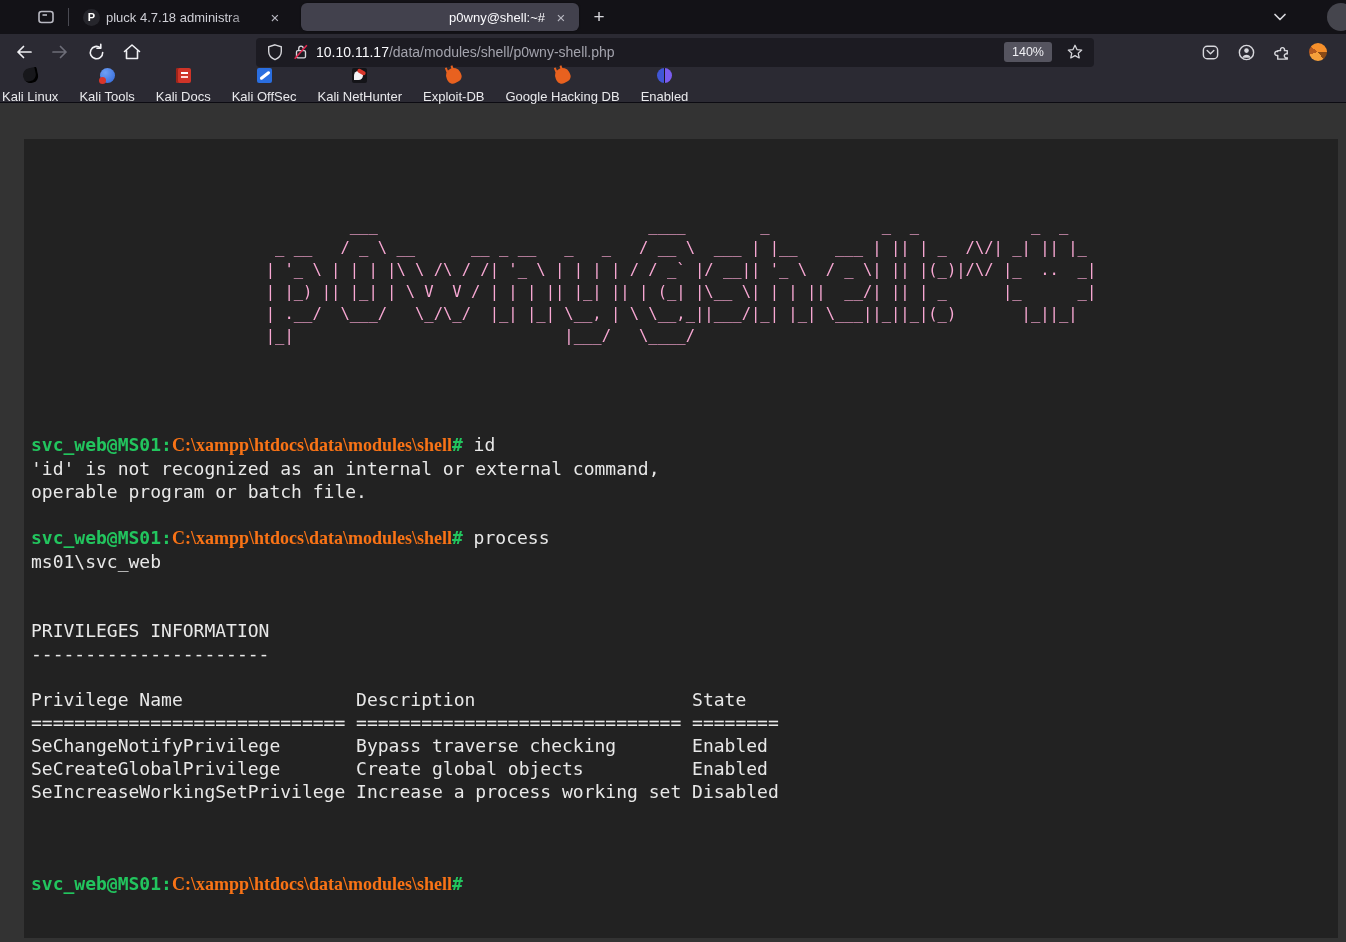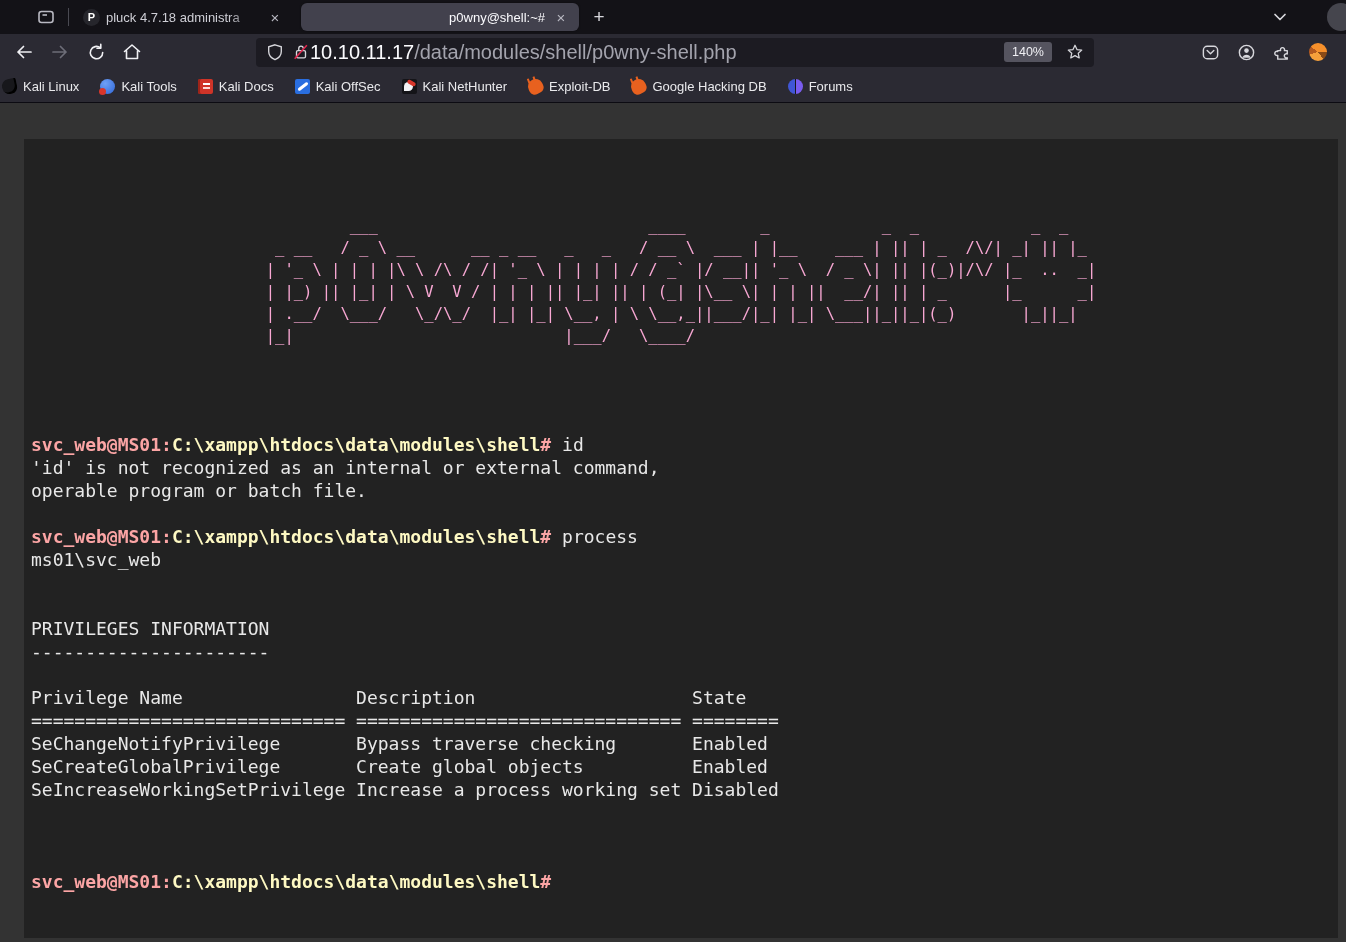--- a/index.html
+++ b/index.html
@@ -18,28 +18,28 @@
   .tab-close { width:20px; height:20px; border-radius:4px; display:flex; align-items:center; justify-content:center; font-size:15px; color:#b9b9c2; }
   .favicon-pluck { width:17px; height:17px; border-radius:50%; background:#26262c; color:#fff; font-weight:bold; font-size:11px; display:flex; align-items:center; justify-content:center; flex:none; }
   .newtab-btn { width:28px; height:28px; margin-left:6px; color:#d7d7dc; font-size:19px; display:flex; align-items:center; justify-content:center; border-radius:4px; }
   .alltabs-btn { margin-left:auto; margin-right:52px; width:28px; height:28px; display:flex; align-items:center; justify-content:center; }
   .win-circle { position:absolute; right:-9px; top:3px; width:28px; height:28px; border-radius:50%; background:#45454d; }
 
   
   .navbar { height:36px; background:#2b2a33; display:flex; align-items:center; padding:0 8px; }
   .nav-btn { width:32px; height:30px; border-radius:4px; display:flex; align-items:center; justify-content:center; flex:none; margin-right:4px; }
   .urlbar { flex:1; height:29px; margin:0 100px 0 104px; background:#1c1b22; border-radius:4px; display:flex; align-items:center; padding:0 6px 0 10px; }
-  .url-text { font-size:20px; color:#fbfbfe; white-space:nowrap; overflow:hidden; flex:1; }
+  .url-text { font-size:14px; color:#fbfbfe; margin-left:6px; white-space:nowrap; overflow:hidden; flex:1; }
   .url-text .path { color:#a3a3ad; }
   .zoom-pill { background:#55545f; color:#f0f0f4; font-size:12.5px; border-radius:3px; padding:3px 8px; margin-right:10px; flex:none; }
   .urlbar .nav-btn { margin-right:0; }
 
   
   .bookmarks { height:33px; background:#2b2a33; display:flex; align-items:center; padding-left:2px; gap:21px; border-bottom:1px solid #0c0b12; }
-  .bm { display:flex; align-items:center; gap:6px; color:#e9e9ec; font-size:13px; white-space:nowrap; }
+  .bm { display:flex; align-items:center; gap:6px; color:#e9e9ec; font-size:13px; white-space:nowrap;flex-direction:column; }
   .bi { width:15px; height:15px; flex:none; position:relative; }
   .ic-kali-linux  { background:#17171b; border-radius:65% 15% 60% 70%; transform:rotate(-12deg); box-shadow:inset -2px -2px 0 #000; }
   .ic-kali-tools  { background:radial-gradient(circle at 35% 30%, #6fa0f5, #2f66d8); border-radius:50%; }
   .ic-kali-tools::after { content:""; position:absolute; left:-1px; bottom:-1px; width:7px; height:7px; border-radius:50%; background:#d8362b; }
   .ic-kali-docs   { background:#cf3428; border-radius:2px; box-shadow:inset 2px 0 0 #9e2419; }
   .ic-kali-docs::after { content:""; position:absolute; left:5px; top:4px; width:7px; height:2px; background:#fff; box-shadow:0 4px 0 #ffd9d6; }
   .ic-kali-forums { background:#2a6ee0; border-radius:2px; }
   .ic-kali-forums::after { content:""; position:absolute; left:2px; top:6px; width:12px; height:3px; background:#fff; transform:rotate(-38deg); border-radius:2px; }
   .ic-kali-nethunter { background:#141418; border-radius:2px; }
   .ic-kali-nethunter::before { content:""; position:absolute; left:2px; top:3px; width:9px; height:9px; border-radius:50% 50% 50% 0; background:#f2f2f5; }
@@ -47,22 +47,22 @@
   .ic-exploit-db, .ic-ghdb { background:#e8611f; border-radius:60% 60% 45% 45%; transform:rotate(-28deg); }
   .ic-exploit-db::after, .ic-ghdb::after { content:""; position:absolute; left:3px; top:-3px; width:2px; height:5px; background:#e8611f; box-shadow:6px 0 0 #e8611f; transform:rotate(8deg); }
   .ic-offsec { background:linear-gradient(90deg,#4056d6 44%, #17171c 44% 56%, #7a5cf0 56%); border-radius:50%; }
 
   
   .content { position:absolute; top:104px; left:0; right:0; bottom:0; background:#333; }
   .shell-panel { position:absolute; left:24px; right:8px; top:35px; bottom:4px; background:#222; overflow:hidden; }
   .banner { width:max-content; margin:76px auto 0 auto; font-family:"DejaVu Sans Mono", monospace; font-size:15.5px; line-height:22px; color:#f9a8d4; white-space:pre; }
   .term { margin:86px 0 0 7px; font-family:"DejaVu Sans Mono", monospace; font-size:18px; line-height:23px; color:#e8e8e8; }
   .tl { white-space:pre; min-height:23px; }
-  .pu { color:#fca5a5; font-weight:bold; }
-  .pp { color:#fef9c3; font-weight:bold; }
+  .pu { color:#22c55e; font-weight:bold; }
+  .pp { color:#f97316; font-weight:bold;font-family:Liberation Serif, serif; }
 
   svg.icon { display:block; }
 </style>
 </head>
 <body>
 
 <div id="window">
 
   <div class="tabstrip">
     <div class="fxview-btn">
@@ -186,21 +186,21 @@
       <div class="bm">
         <span class="bi ic-exploit-db"></span>
         <span>Exploit-DB</span>
       </div>
       <div class="bm">
         <span class="bi ic-ghdb"></span>
         <span>Google Hacking DB</span>
       </div>
       <div class="bm">
         <span class="bi ic-offsec"></span>
-        <span>Forums</span>
+        <span>Enabled</span>
       </div>
     </div>
 
   <div class="content">
     <div class="shell-panel">
       <pre class="banner" id="ascii-banner">         ___                             ____        _            _  _            _  _   
  _ __   / _ \ __      __ _ __   _   _   / __ \  ___ | |__    ___ | || | _  /\/| _| || |_ 
 | '_ \ | | | |\ \ /\ / /| '_ \ | | | | / / _` |/ __|| '_ \  / _ \| || |(_)|/\/ |_  ..  _|
 | |_) || |_| | \ V  V / | | | || |_| || | (_| |\__ \| | | ||  __/| || | _      |_      _|
 | .__/  \___/   \_/\_/  |_| |_| \__, | \ \__,_||___/|_| |_| \___||_||_|(_)       |_||_|  

